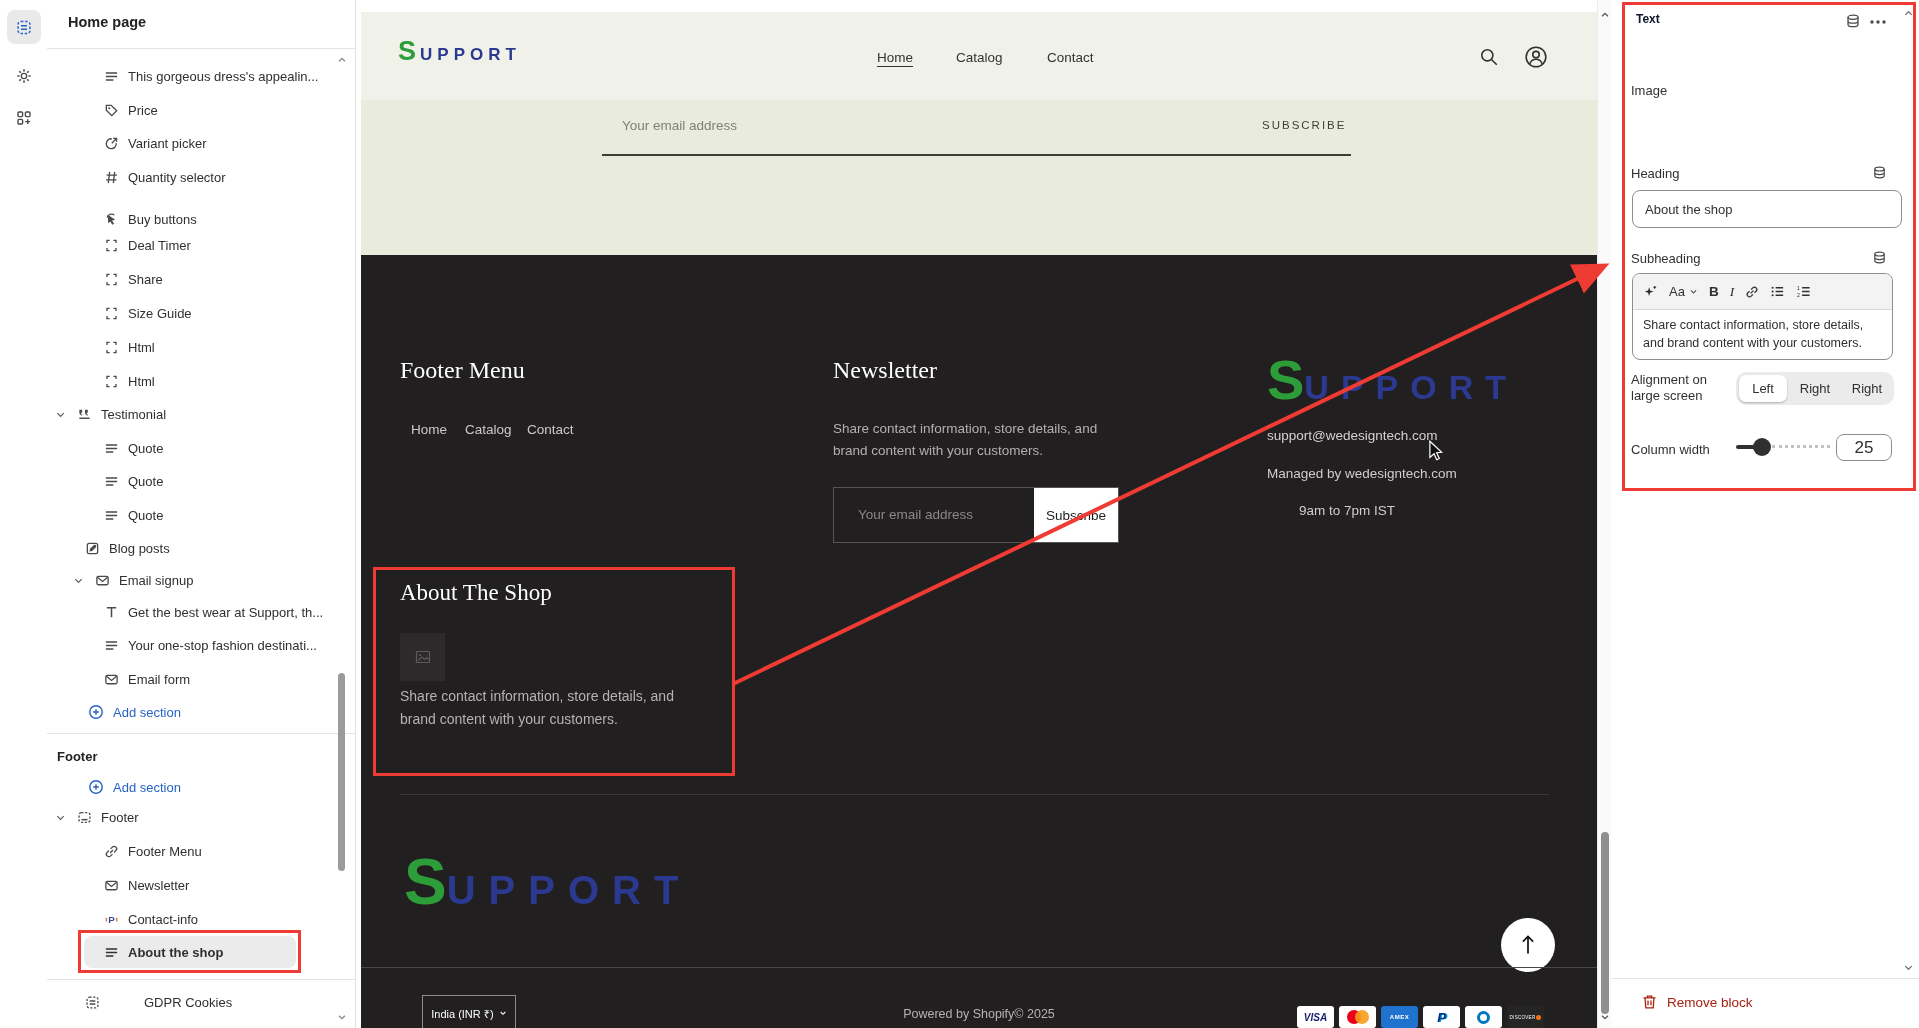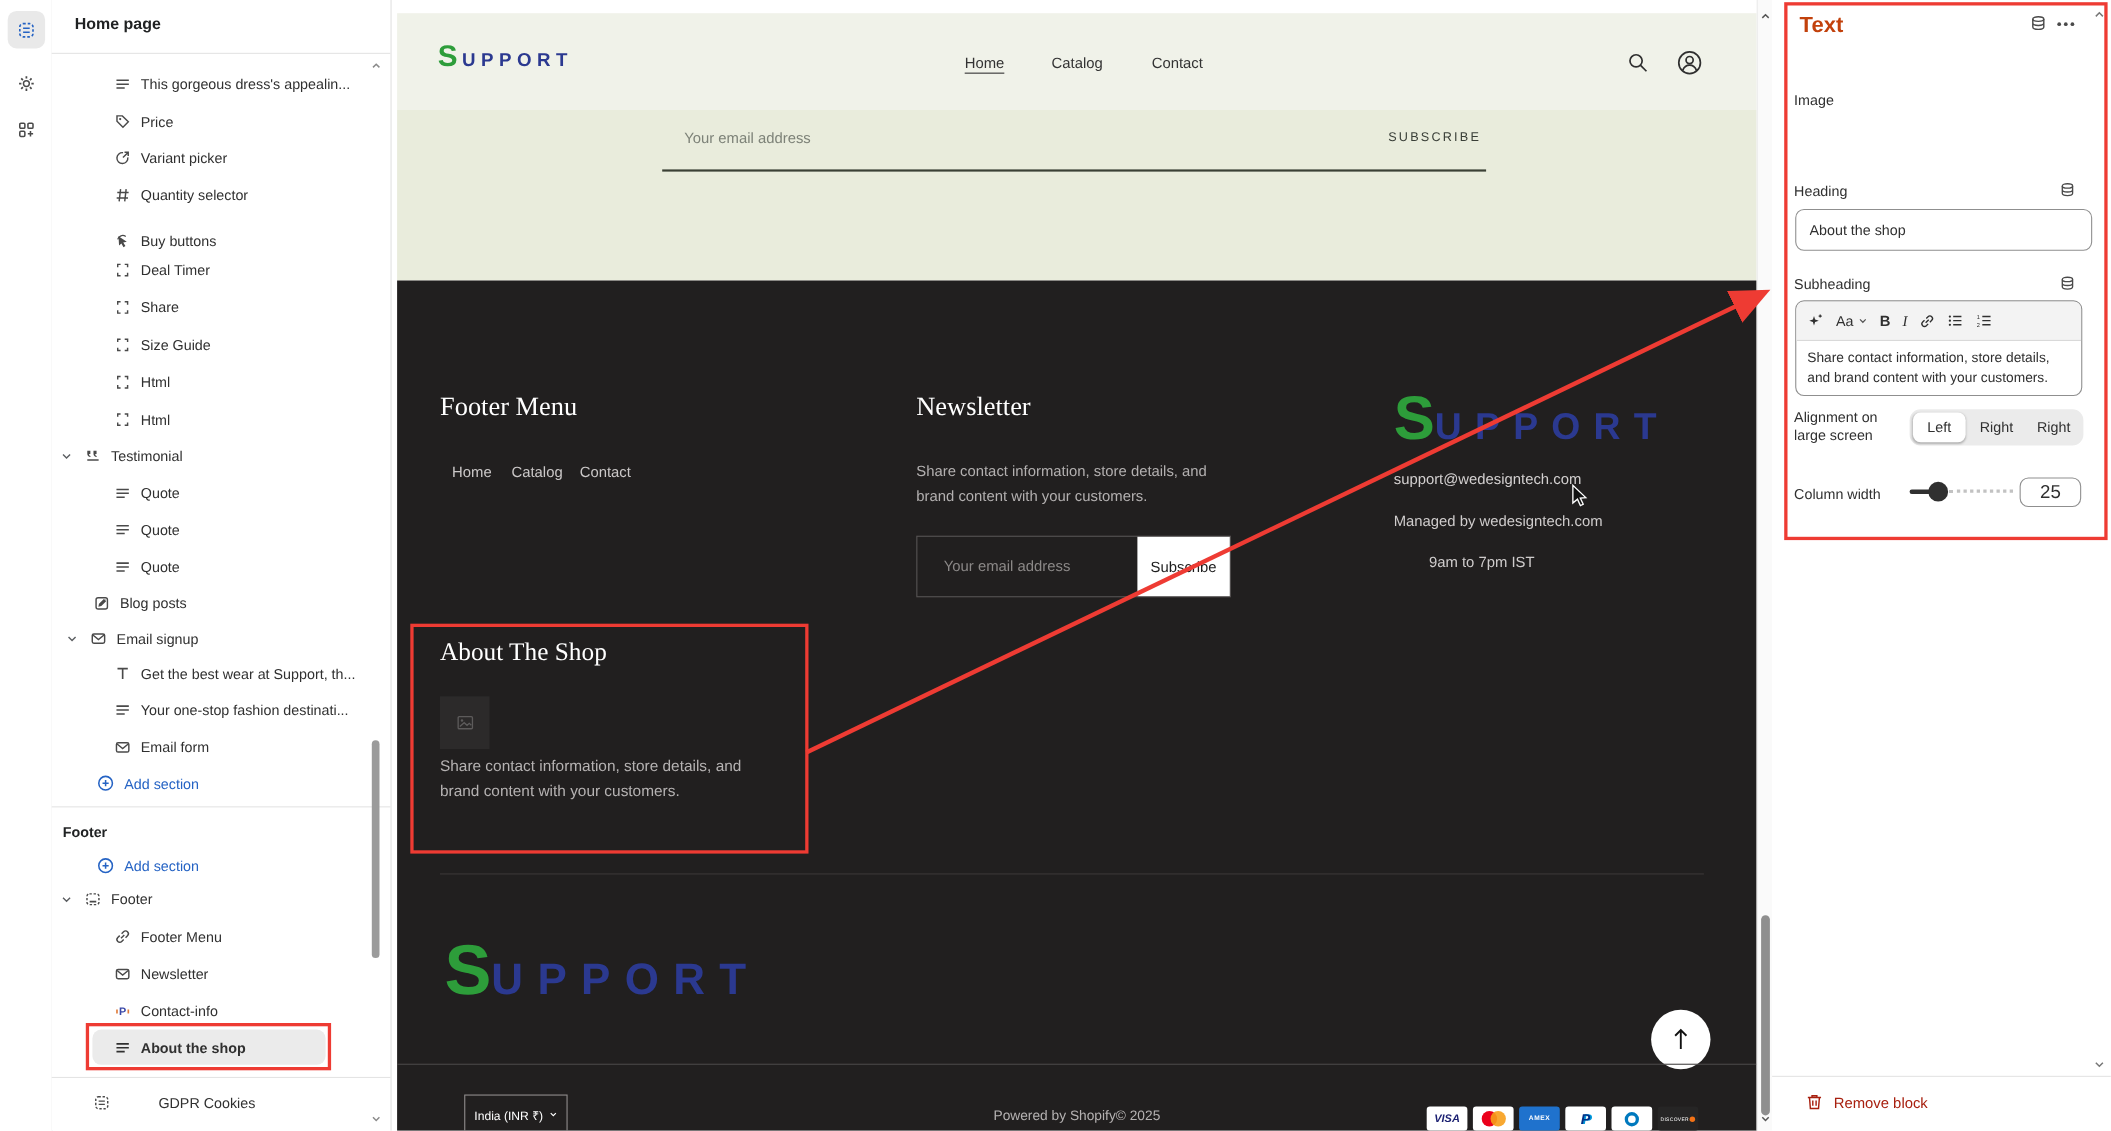--- a/index.html
+++ b/index.html
@@ -186,21 +186,21 @@
 </div>
 <div class="row" style="left:84px;top:532px;">
   <span class="ic">
       <svg width="15" height="15" viewBox="0 0 16 16">
         <rect x="2.5" y="2.5" width="11" height="11" rx="2" fill="none" stroke="#4a4a4a" stroke-width="1.4"></rect>
         <path d="M5.5 10.5 10 6l1.6-1.6M5.5 10.5l.4-1.9L10 4.6l1.4 1.4-4.1 4.1z" fill="none" stroke="#4a4a4a" stroke-width="1.2"></path>
       </svg>
     </span>
   <span>Blog posts</span>
 </div>
-<div class="row" style="left:60px;top:564px;text-align:center;">
+<div class="row" style="left:73px;top:564px;text-align:center;">
   <span class="chev">
       <svg width="11" height="11" viewBox="0 0 12 12">
         <path d="M2.5 4.5 6 8l3.5-3.5" fill="none" stroke="#5c5f62" stroke-width="1.4"></path>
       </svg>
     </span>
   <span class="ic">
       <svg width="15" height="15" viewBox="0 0 16 16">
         <rect x="2" y="3.5" width="12" height="9" rx="1.6" fill="none" stroke="#4a4a4a" stroke-width="1.4"></rect>
         <path d="M2.6 4.6 8 9l5.4-4.4" fill="none" stroke="#4a4a4a" stroke-width="1.4"></path>
       </svg>
@@ -437,21 +437,21 @@
   <svg style="position:absolute;left:2px;top:10px;" width="10" height="10" viewBox="0 0 12 12">
       <path d="M2.5 7.5 6 4l3.5 3.5" fill="none" stroke="#555" stroke-width="1.6"></path>
     </svg>
   <div class="abs" style="left:3px;top:832px;width:8px;height:182px;background:#8f8f8f;border-radius:4px;"></div>
   <svg style="position:absolute;left:2px;top:1012px;" width="10" height="10" viewBox="0 0 12 12">
       <path d="M2.5 4.5 6 8l3.5-3.5" fill="none" stroke="#555" stroke-width="1.6"></path>
     </svg>
 </div>
 
 <div class="abs" style="left:1611px;top:0;width:308px;height:1028px;background:#fff;">
-  <div class="abs" style="left:25px;top:12px;font-size:20px;font-weight:bold;color:#c2410c;">Text</div>
+  <div class="abs" style="left:25px;top:12px;font-size:12px;font-weight:bold;color:#0f172a;">Text</div>
   <span style="position:absolute;left:234px;top:13px;">
       <svg width="16" height="16" viewBox="0 0 16 16">
         <ellipse cx="8" cy="4.3" rx="5" ry="2.1" fill="none" stroke="#4a4a4a" stroke-width="1.3"></ellipse>
         <path d="M3 4.3v7.2c0 1.2 2.2 2.2 5 2.2s5-1 5-2.2V4.3M3 8c0 1.2 2.2 2.2 5 2.2S13 9.2 13 8" fill="none" stroke="#4a4a4a" stroke-width="1.3"></path>
       </svg>
     </span>
   <span style="position:absolute;left:258px;top:19px;">
       <svg width="18" height="6" viewBox="0 0 18 6">
         <circle cx="3" cy="3" r="1.7" fill="#4a4a4a"></circle>
         <circle cx="9" cy="3" r="1.7" fill="#4a4a4a"></circle>

